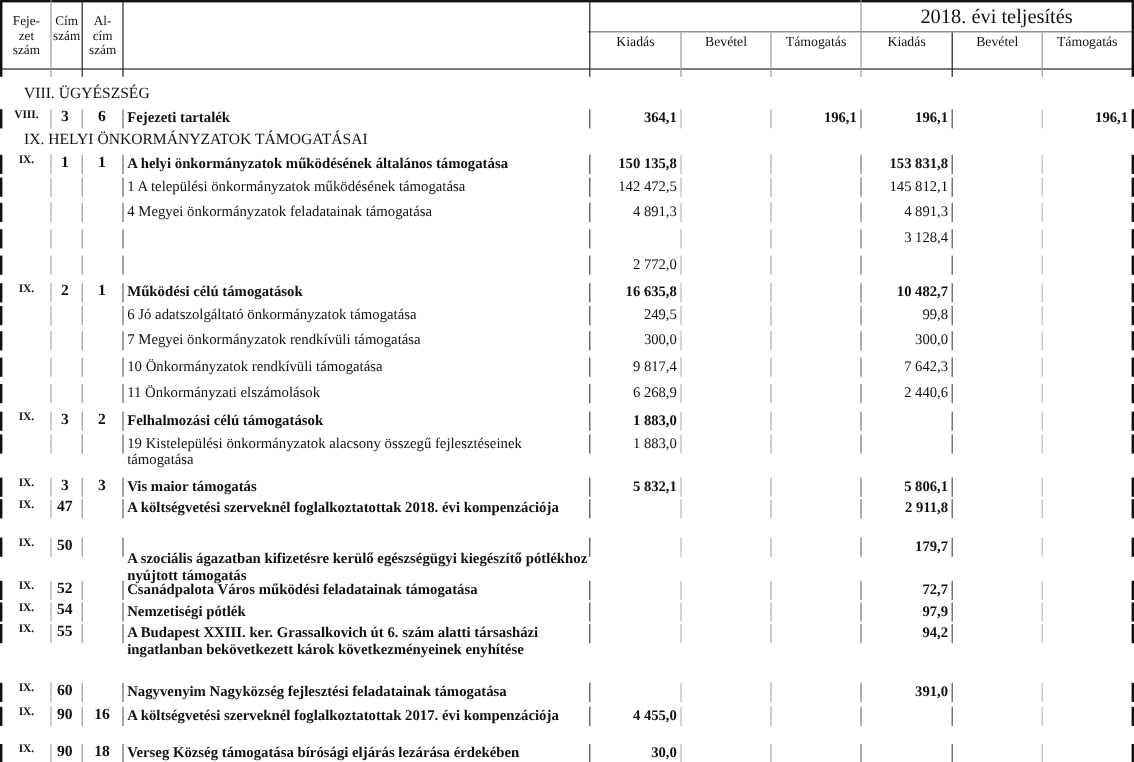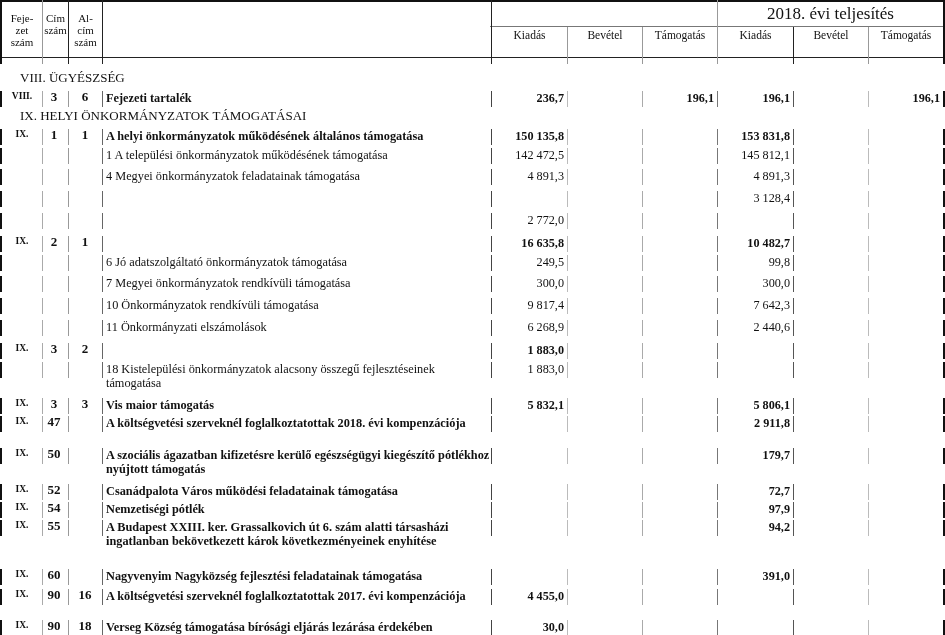--- a/index.html
+++ b/index.html
@@ -76,21 +76,21 @@
       <div class="bar" style="left: 567px; top: 2px; height: 16px; background: rgb(187, 187, 187); width: 1px;"></div>
       <div class="bar" style="left: 642px; top: 2px; height: 16px; background: rgb(170, 170, 170); width: 1px;"></div>
       <div class="bar" style="left: 717px; top: 2px; height: 16px; background: rgb(119, 119, 119); width: 1px;"></div>
       <div class="bar" style="left: 793px; top: 2px; height: 16px; background: rgb(85, 85, 85); width: 1px;"></div>
       <div class="bar" style="left: 868px; top: 2px; height: 16px; background: rgb(187, 187, 187); width: 1px;"></div>
       <div class="bar" style="left: 943px; top: 2px; height: 16px; background: rgb(17, 17, 17); width: 2px;"></div>
       <div class="c-fej">VIII.</div>
       <div class="c-cim">3</div>
       <div class="c-al">6</div>
       <div class="c-name b" style="top:2px;">Fejezeti tartalék</div>
-      <div class="num b" style="left:492px;width:72px;top:2px;">236,7</div>
+      <div class="num b" style="left:492px;width:72px;top:2px;">364,1</div>
       <div class="num b" style="left:568px;width:71px;top:2px;"></div>
       <div class="num b" style="left:643px;width:71px;top:2px;">196,1</div>
       <div class="num b" style="left:718px;width:72px;top:2px;">196,1</div>
       <div class="num b" style="left:794px;width:71px;top:2px;"></div>
       <div class="num b" style="left:869px;width:71px;top:2px;">196,1</div>
     </div>
     <div class="row" style="top: 127px; height: 18px;">
       <div class="bar" style="left: 0px; top: 2px; height: 16px; background: rgb(17, 17, 17); width: 2px;"></div>
       <div class="bar" style="left: 42px; top: 2px; height: 16px; background: rgb(170, 170, 170); width: 1px;"></div>
       <div class="bar" style="left: 68px; top: 2px; height: 16px; background: rgb(153, 153, 153); width: 1px;"></div>
@@ -211,20 +211,21 @@
       <div class="bar" style="left: 491px; top: 2px; height: 16px; background: rgb(68, 68, 68); width: 1px;"></div>
       <div class="bar" style="left: 567px; top: 2px; height: 16px; background: rgb(187, 187, 187); width: 1px;"></div>
       <div class="bar" style="left: 642px; top: 2px; height: 16px; background: rgb(170, 170, 170); width: 1px;"></div>
       <div class="bar" style="left: 717px; top: 2px; height: 16px; background: rgb(119, 119, 119); width: 1px;"></div>
       <div class="bar" style="left: 793px; top: 2px; height: 16px; background: rgb(85, 85, 85); width: 1px;"></div>
       <div class="bar" style="left: 868px; top: 2px; height: 16px; background: rgb(187, 187, 187); width: 1px;"></div>
       <div class="bar" style="left: 943px; top: 2px; height: 16px; background: rgb(17, 17, 17); width: 2px;"></div>
       <div class="c-fej">IX.</div>
       <div class="c-cim">2</div>
       <div class="c-al">1</div>
+      <div class="c-name b" style="top:2px;">Működési célú támogatások</div>
       <div class="num b" style="left:492px;width:72px;top:2px;">16 635,8</div>
       <div class="num b" style="left:568px;width:71px;top:2px;"></div>
       <div class="num b" style="left:643px;width:71px;top:2px;"></div>
       <div class="num b" style="left:718px;width:72px;top:2px;">10 482,7</div>
       <div class="num b" style="left:794px;width:71px;top:2px;"></div>
       <div class="num b" style="left:869px;width:71px;top:2px;"></div>
     </div>
     <div class="row" style="top: 253px; height: 20px;">
       <div class="bar" style="left: 0px; top: 2px; height: 16px; background: rgb(17, 17, 17); width: 2px;"></div>
       <div class="bar" style="left: 42px; top: 2px; height: 16px; background: rgb(170, 170, 170); width: 1px;"></div>
@@ -325,20 +326,21 @@
       <div class="bar" style="left: 491px; top: 2px; height: 16px; background: rgb(68, 68, 68); width: 1px;"></div>
       <div class="bar" style="left: 567px; top: 2px; height: 16px; background: rgb(187, 187, 187); width: 1px;"></div>
       <div class="bar" style="left: 642px; top: 2px; height: 16px; background: rgb(170, 170, 170); width: 1px;"></div>
       <div class="bar" style="left: 717px; top: 2px; height: 16px; background: rgb(119, 119, 119); width: 1px;"></div>
       <div class="bar" style="left: 793px; top: 2px; height: 16px; background: rgb(85, 85, 85); width: 1px;"></div>
       <div class="bar" style="left: 868px; top: 2px; height: 16px; background: rgb(187, 187, 187); width: 1px;"></div>
       <div class="bar" style="left: 943px; top: 2px; height: 16px; background: rgb(17, 17, 17); width: 2px;"></div>
       <div class="c-fej">IX.</div>
       <div class="c-cim">3</div>
       <div class="c-al">2</div>
+      <div class="c-name b" style="top:2px;">Felhalmozási célú támogatások</div>
       <div class="num b" style="left:492px;width:72px;top:2px;">1 883,0</div>
       <div class="num b" style="left:568px;width:71px;top:2px;"></div>
       <div class="num b" style="left:643px;width:71px;top:2px;"></div>
       <div class="num b" style="left:718px;width:72px;top:2px;"></div>
       <div class="num b" style="left:794px;width:71px;top:2px;"></div>
       <div class="num b" style="left:869px;width:71px;top:2px;"></div>
     </div>
     <div class="row" style="top: 360px; height: 34px;">
       <div class="bar" style="left: 0px; top: 2px; height: 16px; background: rgb(17, 17, 17); width: 2px;"></div>
       <div class="bar" style="left: 42px; top: 2px; height: 16px; background: rgb(170, 170, 170); width: 1px;"></div>
@@ -347,21 +349,21 @@
       <div class="bar" style="left: 491px; top: 2px; height: 16px; background: rgb(68, 68, 68); width: 1px;"></div>
       <div class="bar" style="left: 567px; top: 2px; height: 16px; background: rgb(187, 187, 187); width: 1px;"></div>
       <div class="bar" style="left: 642px; top: 2px; height: 16px; background: rgb(170, 170, 170); width: 1px;"></div>
       <div class="bar" style="left: 717px; top: 2px; height: 16px; background: rgb(119, 119, 119); width: 1px;"></div>
       <div class="bar" style="left: 793px; top: 2px; height: 16px; background: rgb(85, 85, 85); width: 1px;"></div>
       <div class="bar" style="left: 868px; top: 2px; height: 16px; background: rgb(187, 187, 187); width: 1px;"></div>
       <div class="bar" style="left: 943px; top: 2px; height: 16px; background: rgb(17, 17, 17); width: 2px;"></div>
       <div class="c-fej"></div>
       <div class="c-cim"></div>
       <div class="c-al"></div>
-      <div class="c-name" style="top:2px;">18 Kistelepülési önkormányzatok alacsony összegű fejlesztéseinek támogatása</div>
+      <div class="c-name" style="top:2px;">19 Kistelepülési önkormányzatok alacsony összegű fejlesztéseinek támogatása</div>
       <div class="num" style="left:492px;width:72px;top:2px;">1 883,0</div>
       <div class="num" style="left:568px;width:71px;top:2px;"></div>
       <div class="num" style="left:643px;width:71px;top:2px;"></div>
       <div class="num" style="left:718px;width:72px;top:2px;"></div>
       <div class="num" style="left:794px;width:71px;top:2px;"></div>
       <div class="num" style="left:869px;width:71px;top:2px;"></div>
     </div>
     <div class="row" style="top: 396px; height: 17px;">
       <div class="bar" style="left: 0px; top: 2px; height: 16px; background: rgb(17, 17, 17); width: 2px;"></div>
       <div class="bar" style="left: 42px; top: 2px; height: 16px; background: rgb(170, 170, 170); width: 1px;"></div>
@@ -416,21 +418,21 @@
       <div class="bar" style="left: 491px; top: 2px; height: 16px; background: rgb(68, 68, 68); width: 1px;"></div>
       <div class="bar" style="left: 567px; top: 2px; height: 16px; background: rgb(187, 187, 187); width: 1px;"></div>
       <div class="bar" style="left: 642px; top: 2px; height: 16px; background: rgb(170, 170, 170); width: 1px;"></div>
       <div class="bar" style="left: 717px; top: 2px; height: 16px; background: rgb(119, 119, 119); width: 1px;"></div>
       <div class="bar" style="left: 793px; top: 2px; height: 16px; background: rgb(85, 85, 85); width: 1px;"></div>
       <div class="bar" style="left: 868px; top: 2px; height: 16px; background: rgb(187, 187, 187); width: 1px;"></div>
       <div class="bar" style="left: 943px; top: 2px; height: 16px; background: rgb(17, 17, 17); width: 2px;"></div>
       <div class="c-fej">IX.</div>
       <div class="c-cim">50</div>
       <div class="c-al"></div>
-      <div class="c-name b" style="top:2px;">A szociális ágazatban kifizetésre kerülő egészségügyi kiegészítő pótlékhoz nyújtott támogatás</div>
+      <div class="c-name b" style="top:12px;">A szociális ágazatban kifizetésre kerülő egészségügyi kiegészítő pótlékhoz nyújtott támogatás</div>
       <div class="num b" style="left:492px;width:72px;top:2px;"></div>
       <div class="num b" style="left:568px;width:71px;top:2px;"></div>
       <div class="num b" style="left:643px;width:71px;top:2px;"></div>
       <div class="num b" style="left:718px;width:72px;top:2px;">179,7</div>
       <div class="num b" style="left:794px;width:71px;top:2px;"></div>
       <div class="num b" style="left:869px;width:71px;top:2px;"></div>
     </div>
     <div class="row" style="top: 482px; height: 17px;">
       <div class="bar" style="left: 0px; top: 2px; height: 16px; background: rgb(17, 17, 17); width: 2px;"></div>
       <div class="bar" style="left: 42px; top: 2px; height: 16px; background: rgb(170, 170, 170); width: 1px;"></div>

